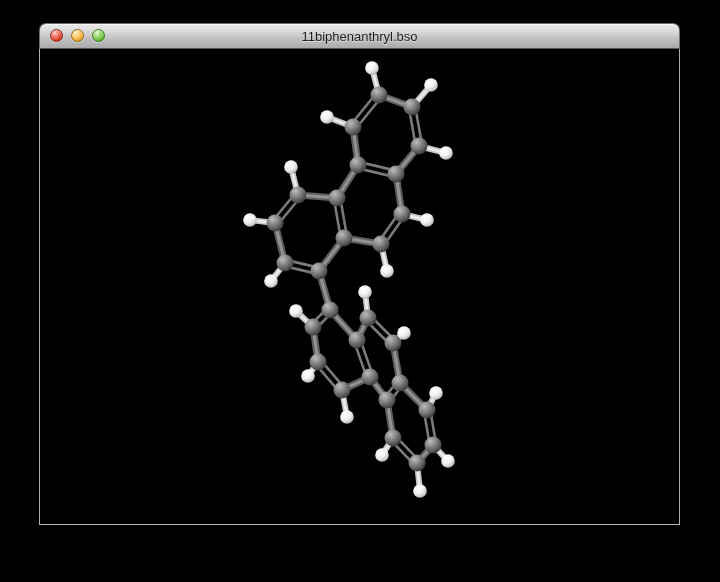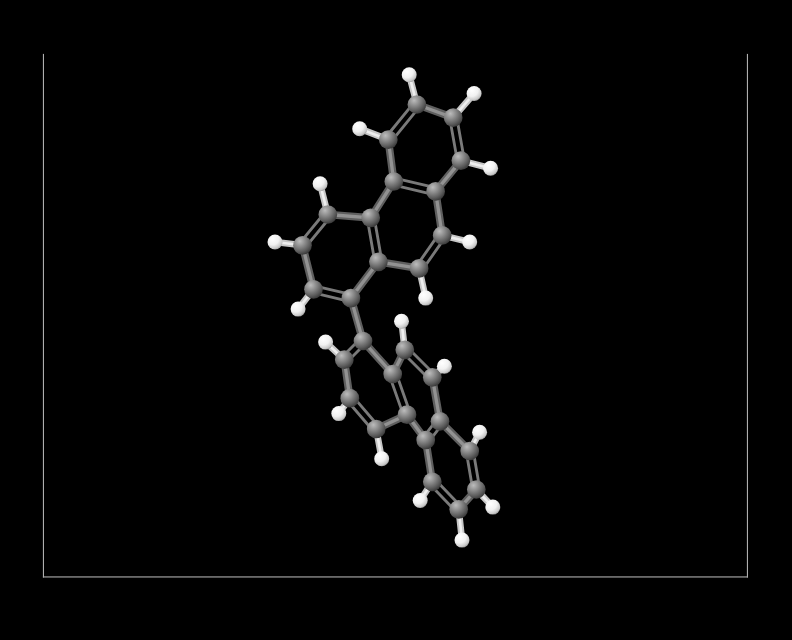--- a/index.html
+++ b/index.html
@@ -52,20 +52,28 @@
     border:1px solid #aeaeae;border-top:none;
     background:#000;
   }
   .content svg{display:block;width:639px;height:475px;}
 </style>
 </head>
 <body>
 
 <div class="desktop">
   <div class="window">
+    <div class="titlebar">
+      <div class="lights">
+        <span class="light red"></span>
+        <span class="light yellow"></span>
+        <span class="light green"></span>
+      </div>
+      <div class="title">11biphenanthryl.bso</div>
+    </div>
     <div class="content">
       <svg id="mol" viewBox="40 49 639 475" preserveAspectRatio="none">
           <defs>
             <radialGradient id="gC" cx="35%" cy="28%" r="75%">
               <stop offset="0%" stop-color="#bcbcbc"></stop>
               <stop offset="40%" stop-color="#8a8a8a"></stop>
               <stop offset="75%" stop-color="#5d5d5d"></stop>
               <stop offset="100%" stop-color="#393939"></stop>
             </radialGradient>
             <radialGradient id="gH" cx="35%" cy="28%" r="75%">

